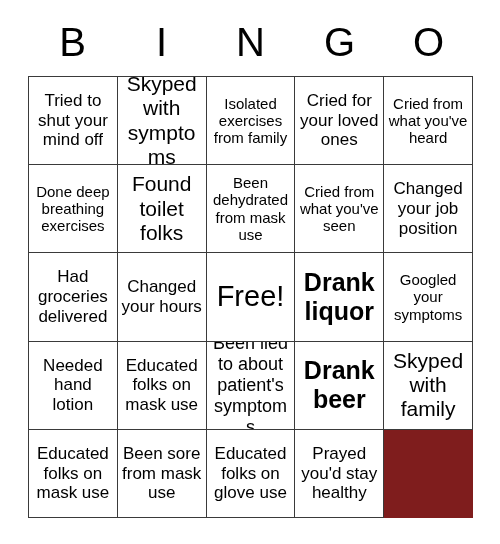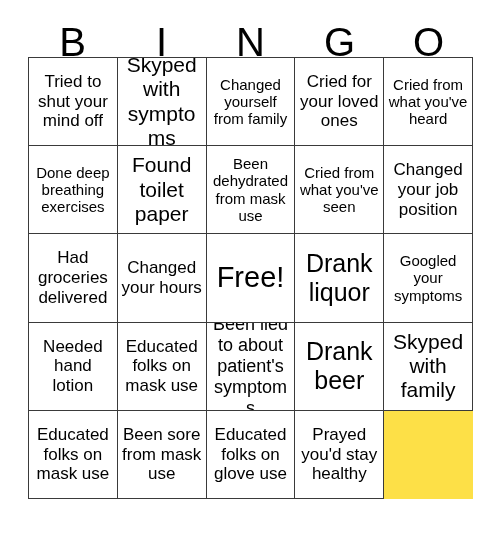--- a/index.html
+++ b/index.html
@@ -34,30 +34,30 @@
     justify-content: center;
     font-size: 40px;
     line-height: 1;
     color: #000000;
     font-weight: 400;
     letter-spacing: 0px;
   }
   .grid {
     position: absolute;
     left: 28px;
-    top: 57px;
+    top: 76px;
     width: 445px;
     height: 442px;
     display: grid;
     grid-template-columns: repeat(5, 1fr);
     grid-template-rows: repeat(5, 1fr);
     border-top: 1px solid #3a3a3a;
     border-left: 1px solid #3a3a3a;
     box-sizing: border-box;
-    background: #fde047;
+    background: #7f1d1d;
   }
   .cell {
     border-right: 1px solid #3a3a3a;
     border-bottom: 1px solid #3a3a3a;
     box-sizing: border-box;
     display: flex;
     align-items: center;
     justify-content: center;
     text-align: center;
     padding: 2px 3px;
@@ -66,21 +66,21 @@
     overflow: hidden;
   }
   .cell span {
     display: block;
     width: 100%;
     line-height: 1.16;
     word-wrap: break-word;
   }
   
   .sz-xxl span { font-size: 29px; }
-  .sz-xl  span { font-size: 25px; }
+  .sz-xl  span { font-size: 25px; font-weight: bold; }
   .sz-lg  span { font-size: 21px; }
   .sz-md  span { font-size: 17px; }
   .sz-sm  span { font-size: 15px; }
   .sz-xs  span { font-size: 18px; }
 </style>
 </head>
 <body>
 
 <div class="card">
 
@@ -93,33 +93,33 @@
   </div>
 
   <div class="grid" id="bingo-grid">
       <div class="cell sz-md">
         <span>Tried to shut your mind off</span>
       </div>
       <div class="cell sz-lg">
         <span>Skyped with symptoms</span>
       </div>
       <div class="cell sz-sm">
-        <span>Changed yourself from family</span>
+        <span>Isolated exercises from family</span>
       </div>
       <div class="cell sz-md">
         <span>Cried for your loved ones</span>
       </div>
       <div class="cell sz-sm">
         <span>Cried from what you've heard</span>
       </div>
       <div class="cell sz-sm">
         <span>Done deep breathing exercises</span>
       </div>
       <div class="cell sz-lg">
-        <span>Found toilet paper</span>
+        <span>Found toilet folks</span>
       </div>
       <div class="cell sz-sm">
         <span>Been dehydrated from mask use</span>
       </div>
       <div class="cell sz-sm">
         <span>Cried from what you've seen</span>
       </div>
       <div class="cell sz-md">
         <span>Changed your job position</span>
       </div>

